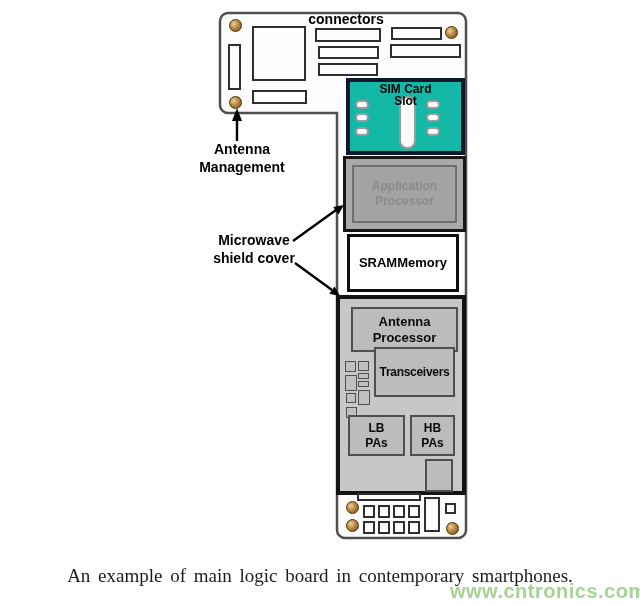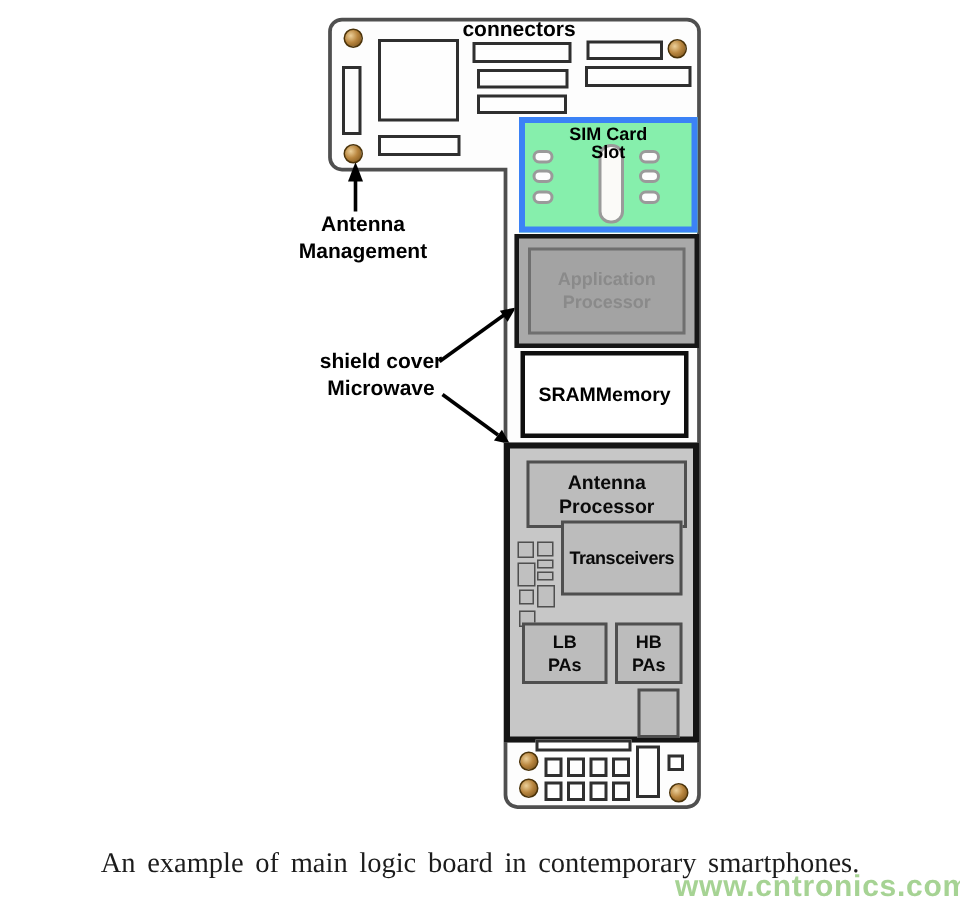--- a/index.html
+++ b/index.html
@@ -11,21 +11,21 @@
   .arrow-head{fill:#000;stroke:none;}
   .screw{position:absolute;width:13px;height:13px;border-radius:50%;box-sizing:border-box;
          background:radial-gradient(circle at 35% 35%, #ecd09a 0%, #b9863f 45%, #6e4a16 100%);
          border:1px solid #4a3208;}
   .conn{position:absolute;background:#fefefe;border:2px solid #2f2f2f;box-sizing:border-box;}
   .lbl{position:absolute;font-weight:bold;color:#000;text-align:center;}
   .lbl span{display:block;}
   .connectors-lbl{font-size:14px;line-height:15px;}
   .callout{font-size:14px;line-height:18px;}
   .simbox{position:absolute;left:346px;top:78px;width:119px;height:77px;box-sizing:border-box;
-          background:#86efac;border:4px solid #3b82f6;}
+          background:#14b8a6;border:4px solid #0f172a;}
   .sim-title{position:absolute;top:1px;left:0;right:0;text-align:center;font-weight:bold;
              font-size:12px;line-height:12px;color:#000;z-index:3;}
   .sim-title span{display:block;}
   .oval{position:absolute;width:14px;height:9px;border:2px solid #9a9a9a;border-radius:5px;
         background:#fdfdfd;box-sizing:border-box;}
   .sim-slot{position:absolute;left:49px;top:14px;width:17px;height:53px;border:2px solid #9a9a9a;
             border-radius:8px;background:#fbfaf8;box-sizing:border-box;z-index:2;}
   .shield-dark{position:absolute;left:343px;top:156px;width:123px;height:76px;box-sizing:border-box;
                background:#a9a9a9;border:3px solid #161616;}
   .shield-dark-inner{position:absolute;left:6px;top:6px;width:105px;height:58px;box-sizing:border-box;
@@ -156,20 +156,20 @@
   <div class="bsq" style="left:445px;top:503px;width:11px;height:11px;"></div>
   <div class="screw" style="left:346px;top:501px;"></div>
   <div class="screw" style="left:346px;top:519px;"></div>
   <div class="screw" style="left:446px;top:522px;"></div>
 
   <div class="lbl callout" style="left:196px;top:140px;width:92px;">
     <span>Antenna</span>
     <span>Management</span>
   </div>
   <div class="lbl callout" style="left:198px;top:231px;width:112px;">
+    <span>Microwave</span>
     <span>shield cover</span>
-    <span>Microwave</span>
   </div>
 
   <div class="caption">An example of main logic board in contemporary smartphones.</div>
   <div class="watermark">www.cntronics.com</div>
 
 </div>
 
 </body></html>

